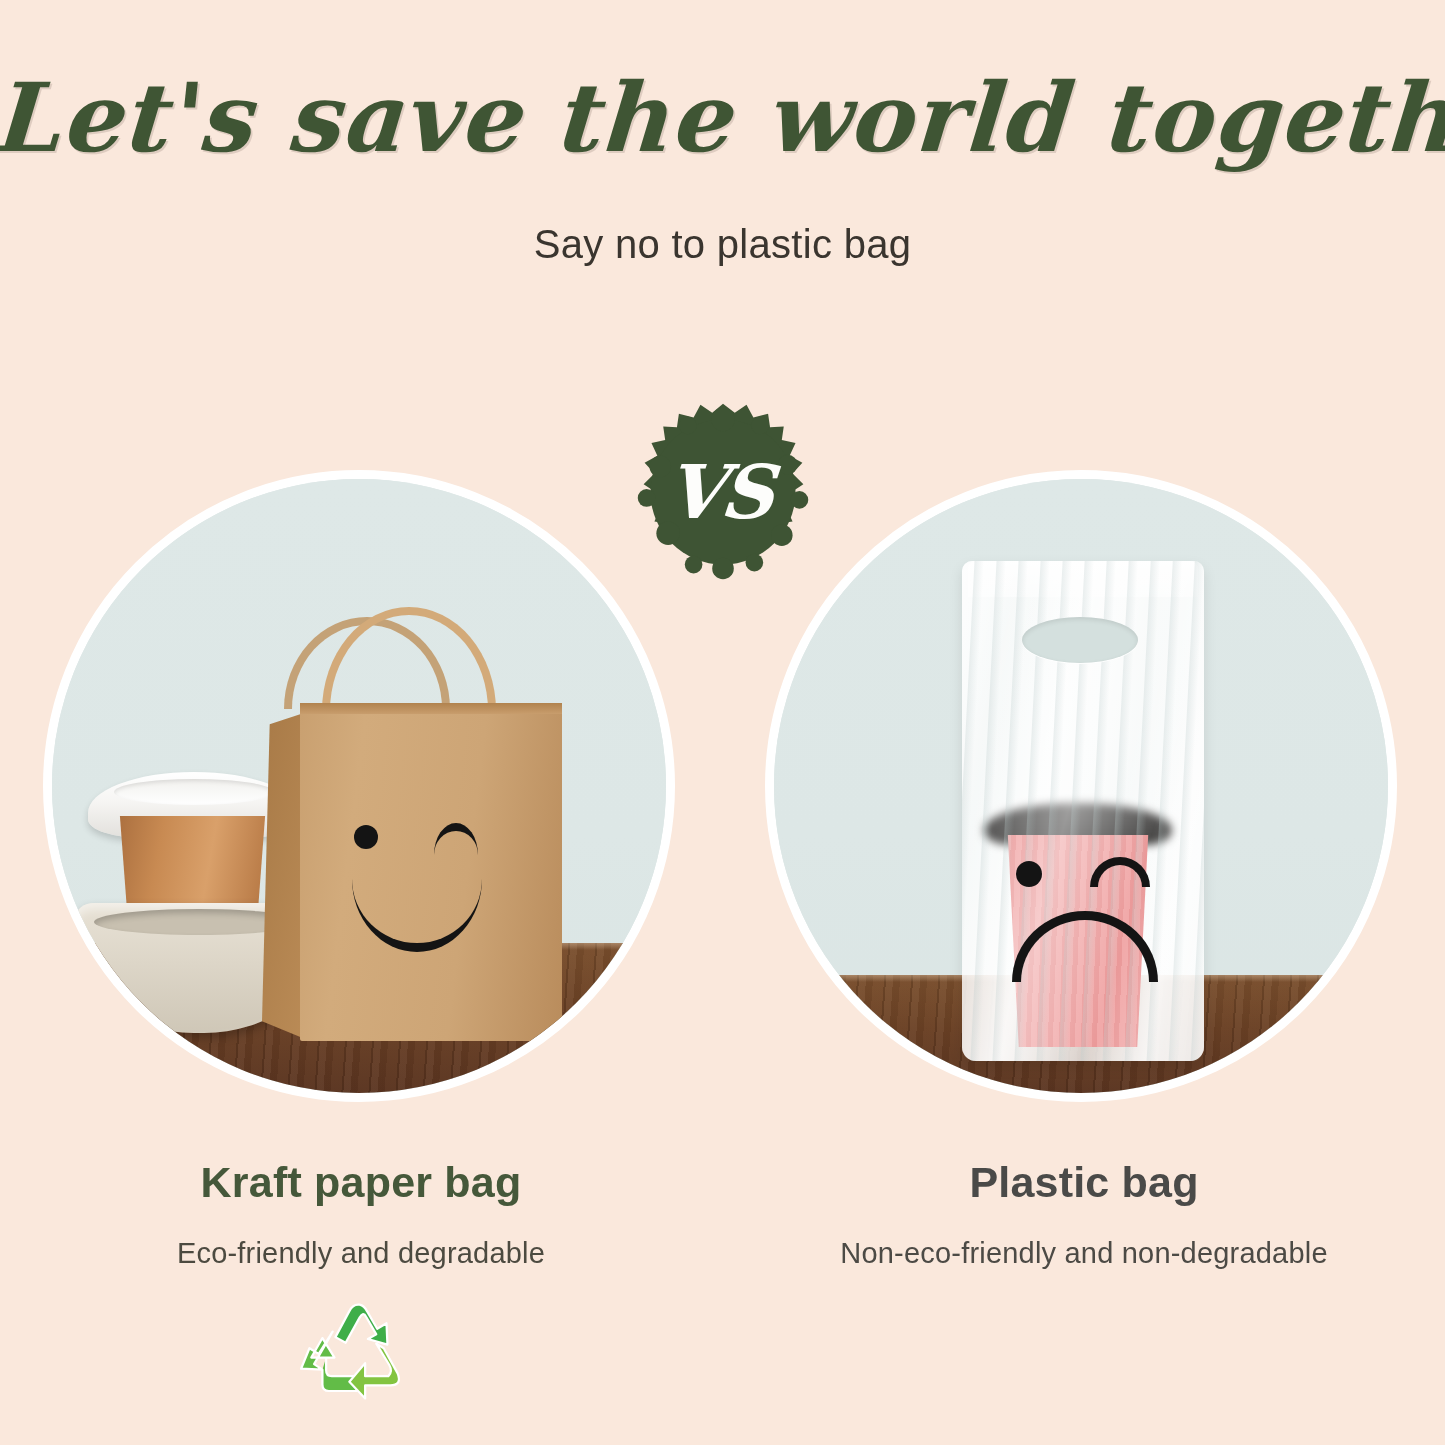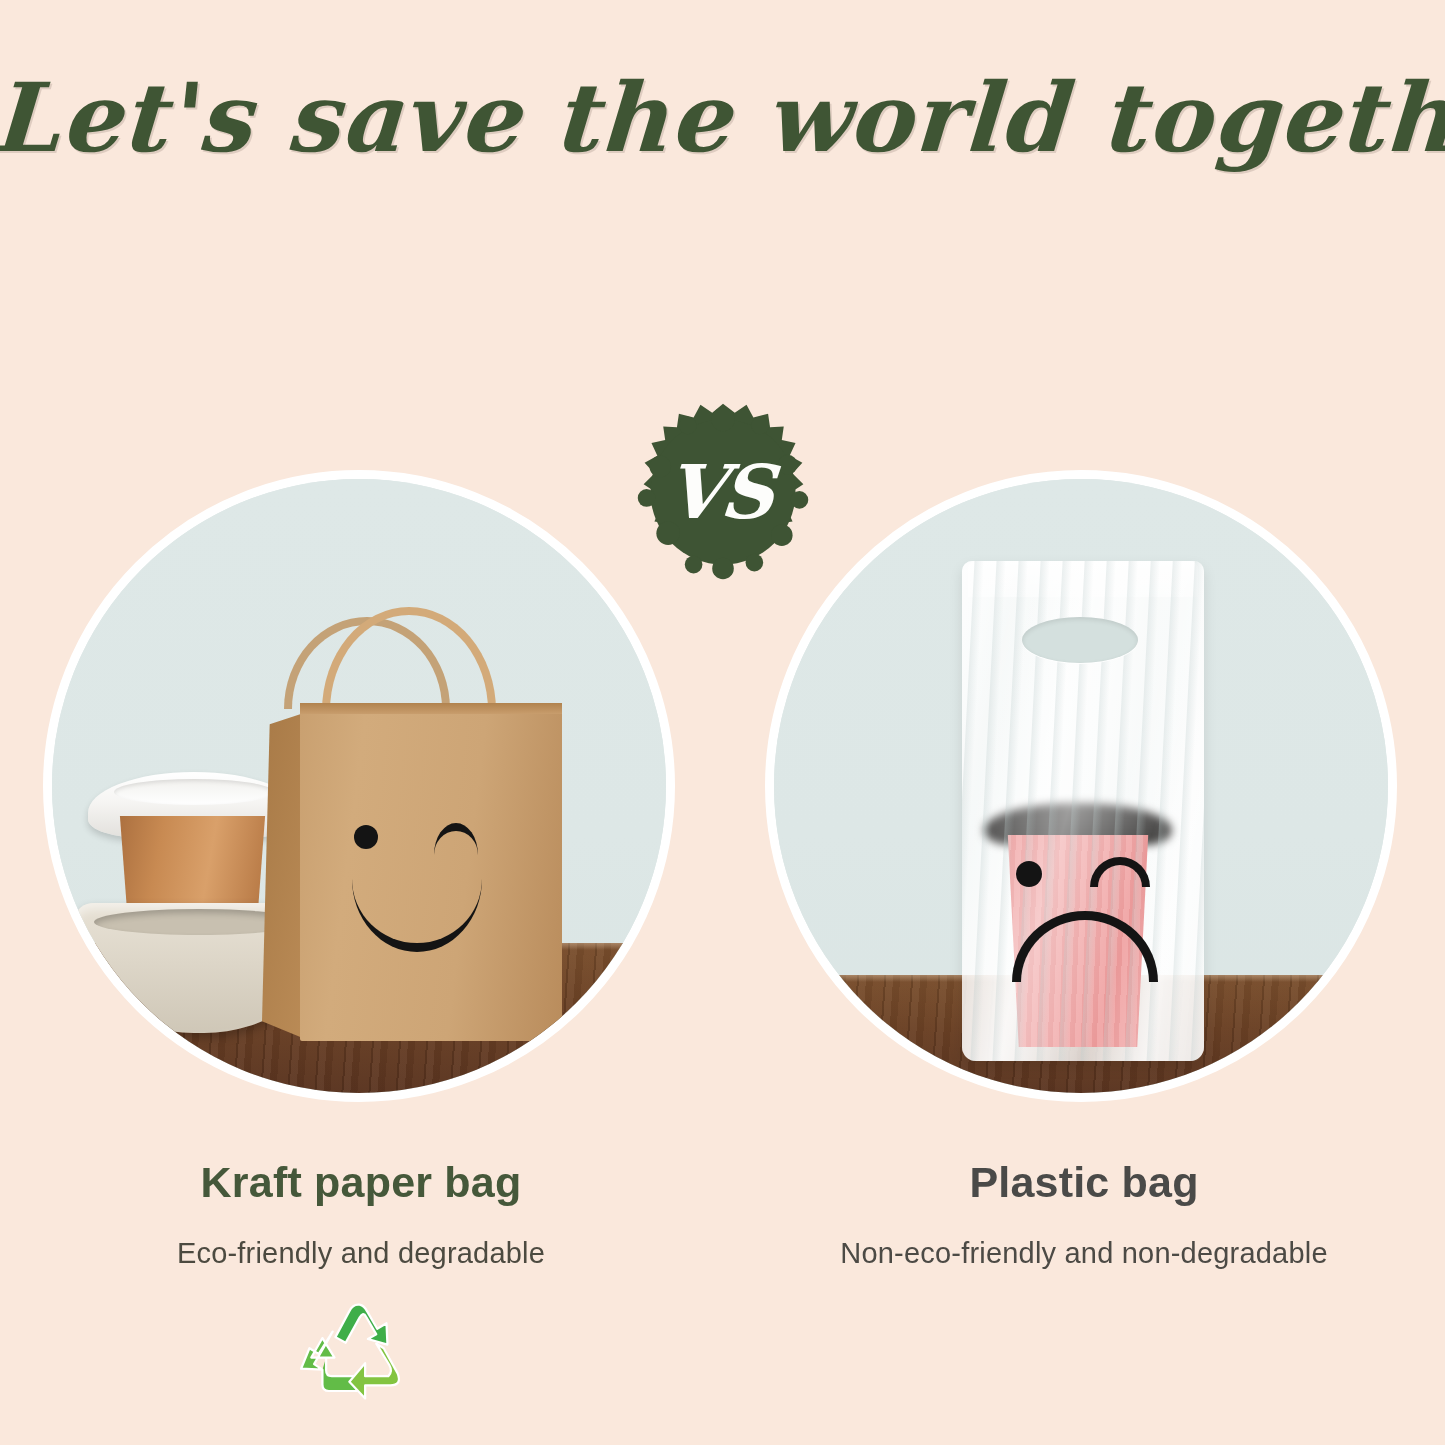--- a/index.html
+++ b/index.html
@@ -404,20 +404,21 @@
   }
   #recycle-icon svg { display: block; width: 112px; height: 104px; }
 </style>
 </head>
 <body>
 
 <div id="poster">
 
   <div class="headline">Let's save the world together</div>
 
+  <div class="subtitle">Say no to plastic bag</div>
 
   <div id="circle-left" class="circle-wrap">
     <div class="scene">
 
       <div class="table-wood"></div>
 
       <div class="cup-group">
         <div class="cup-lid"></div>
         <div class="cup-body"></div>
         <div class="cup-holder"></div>

